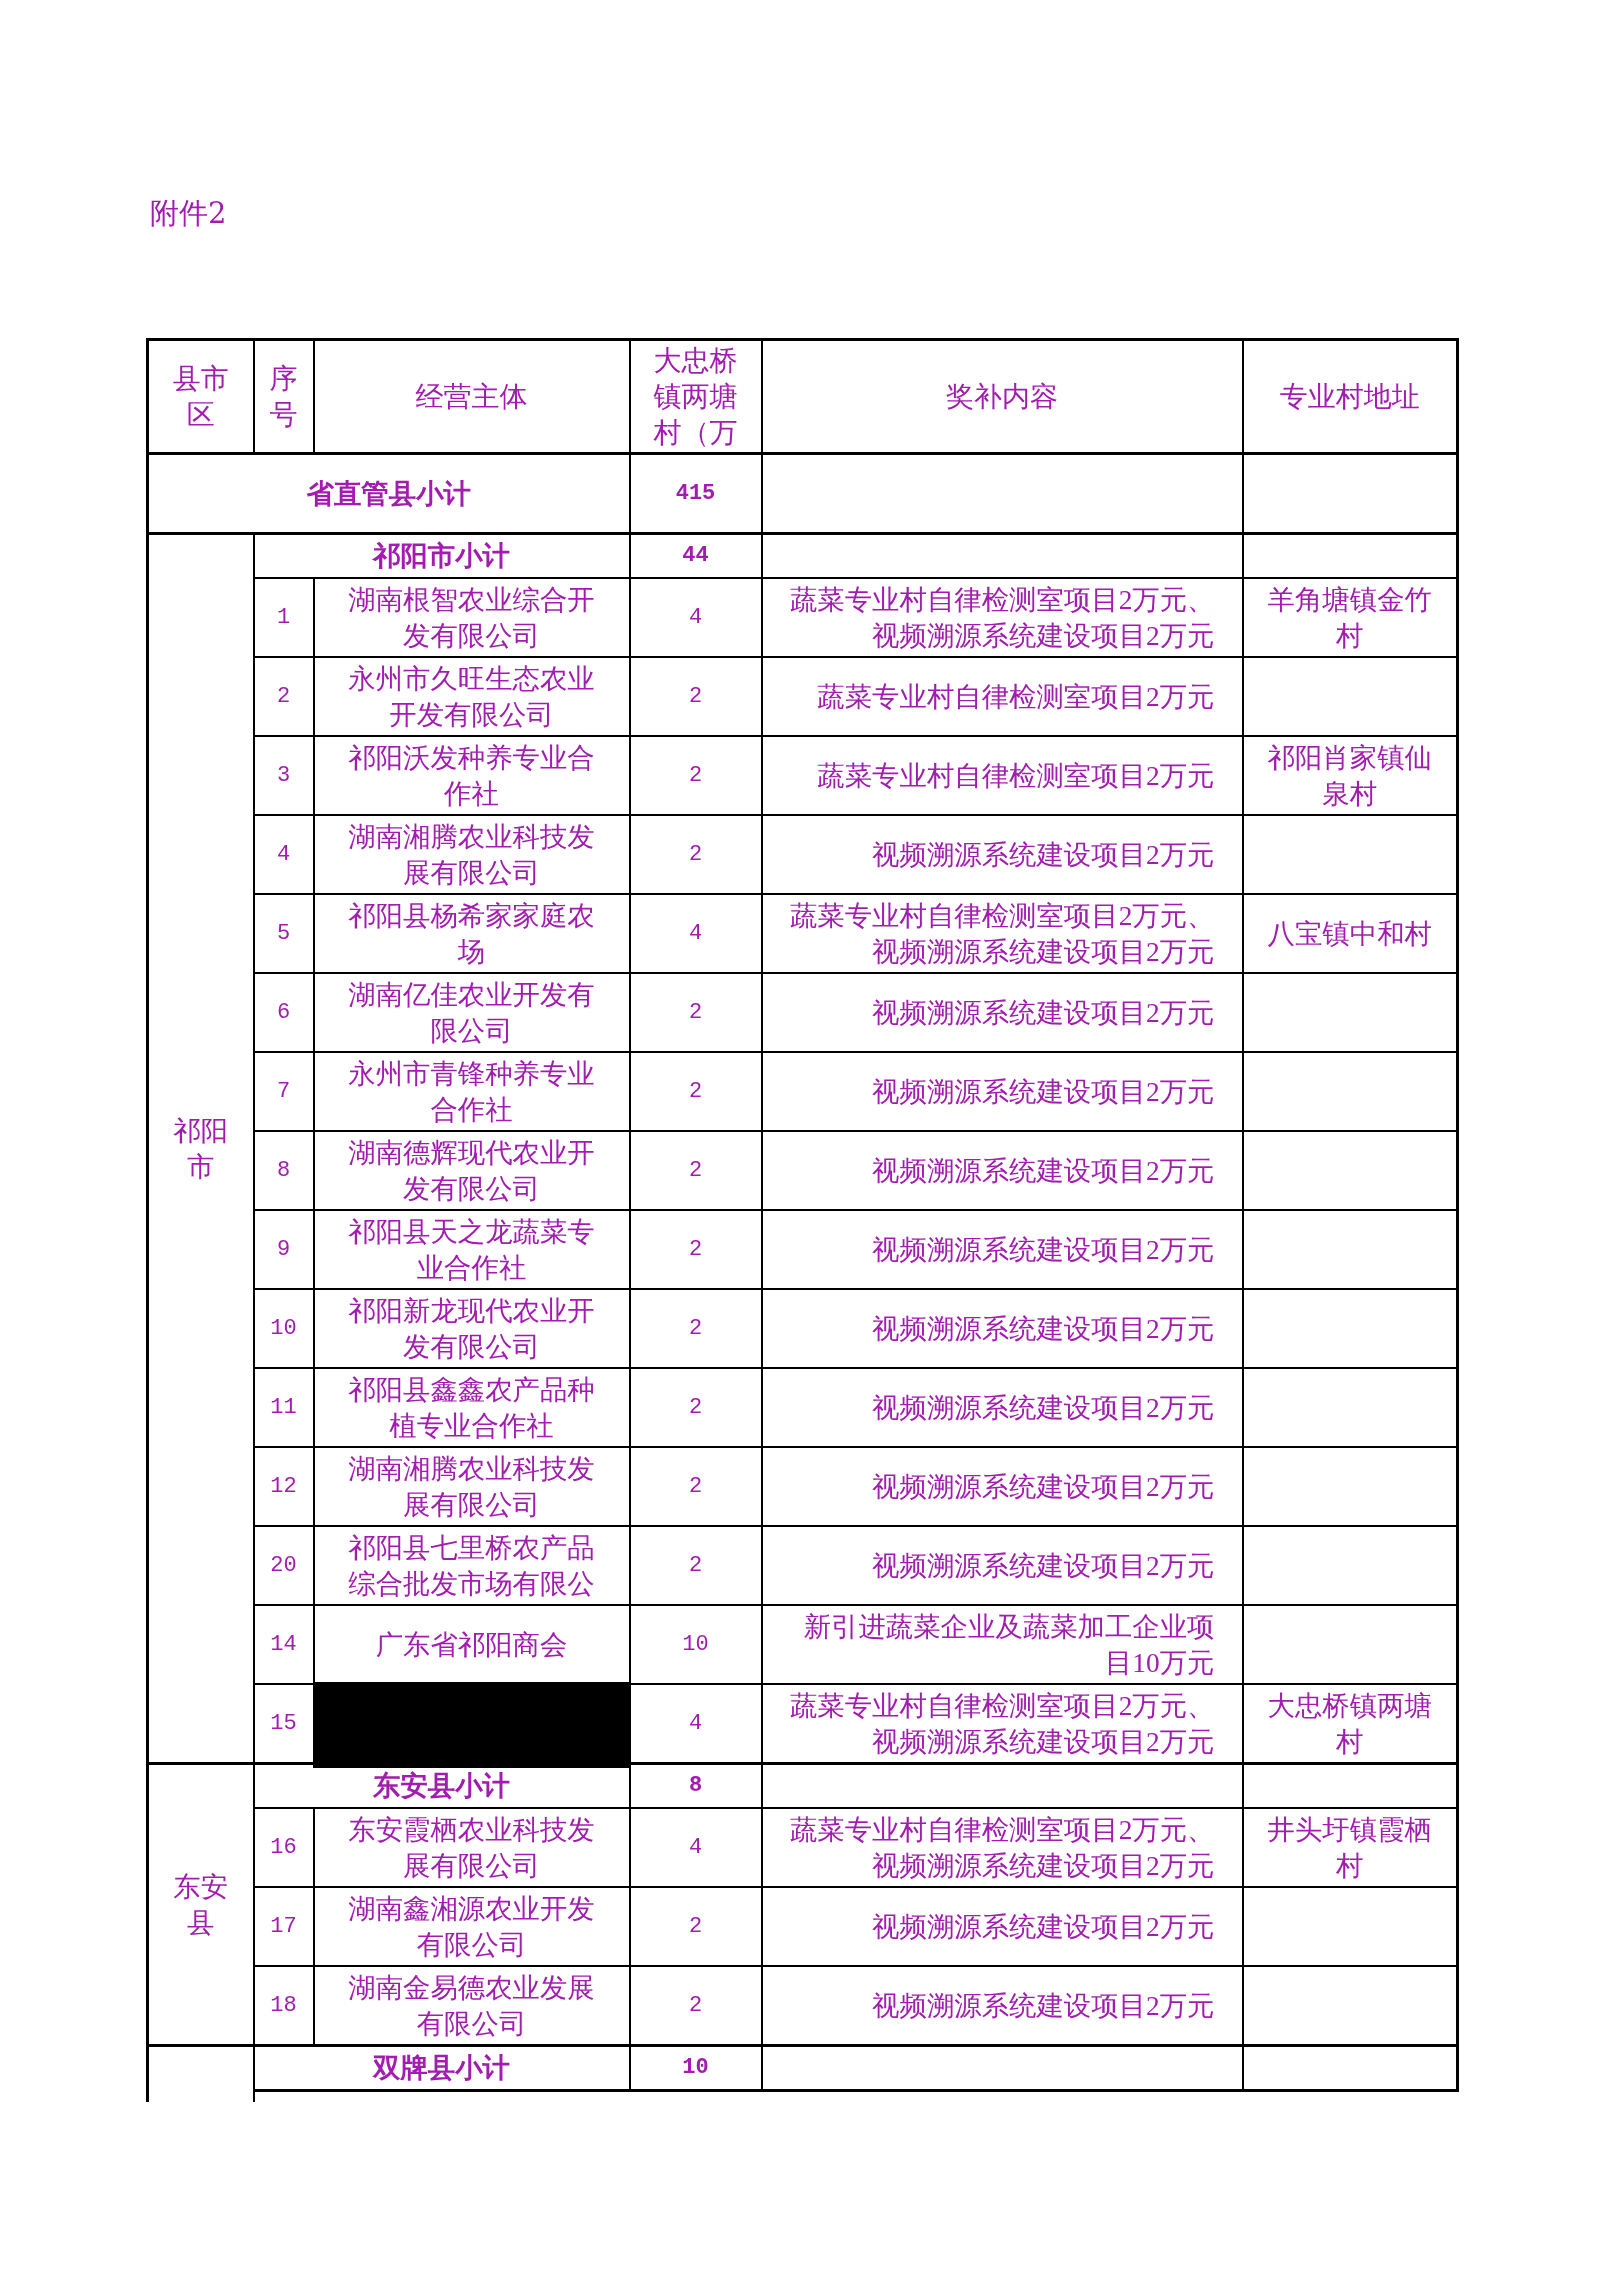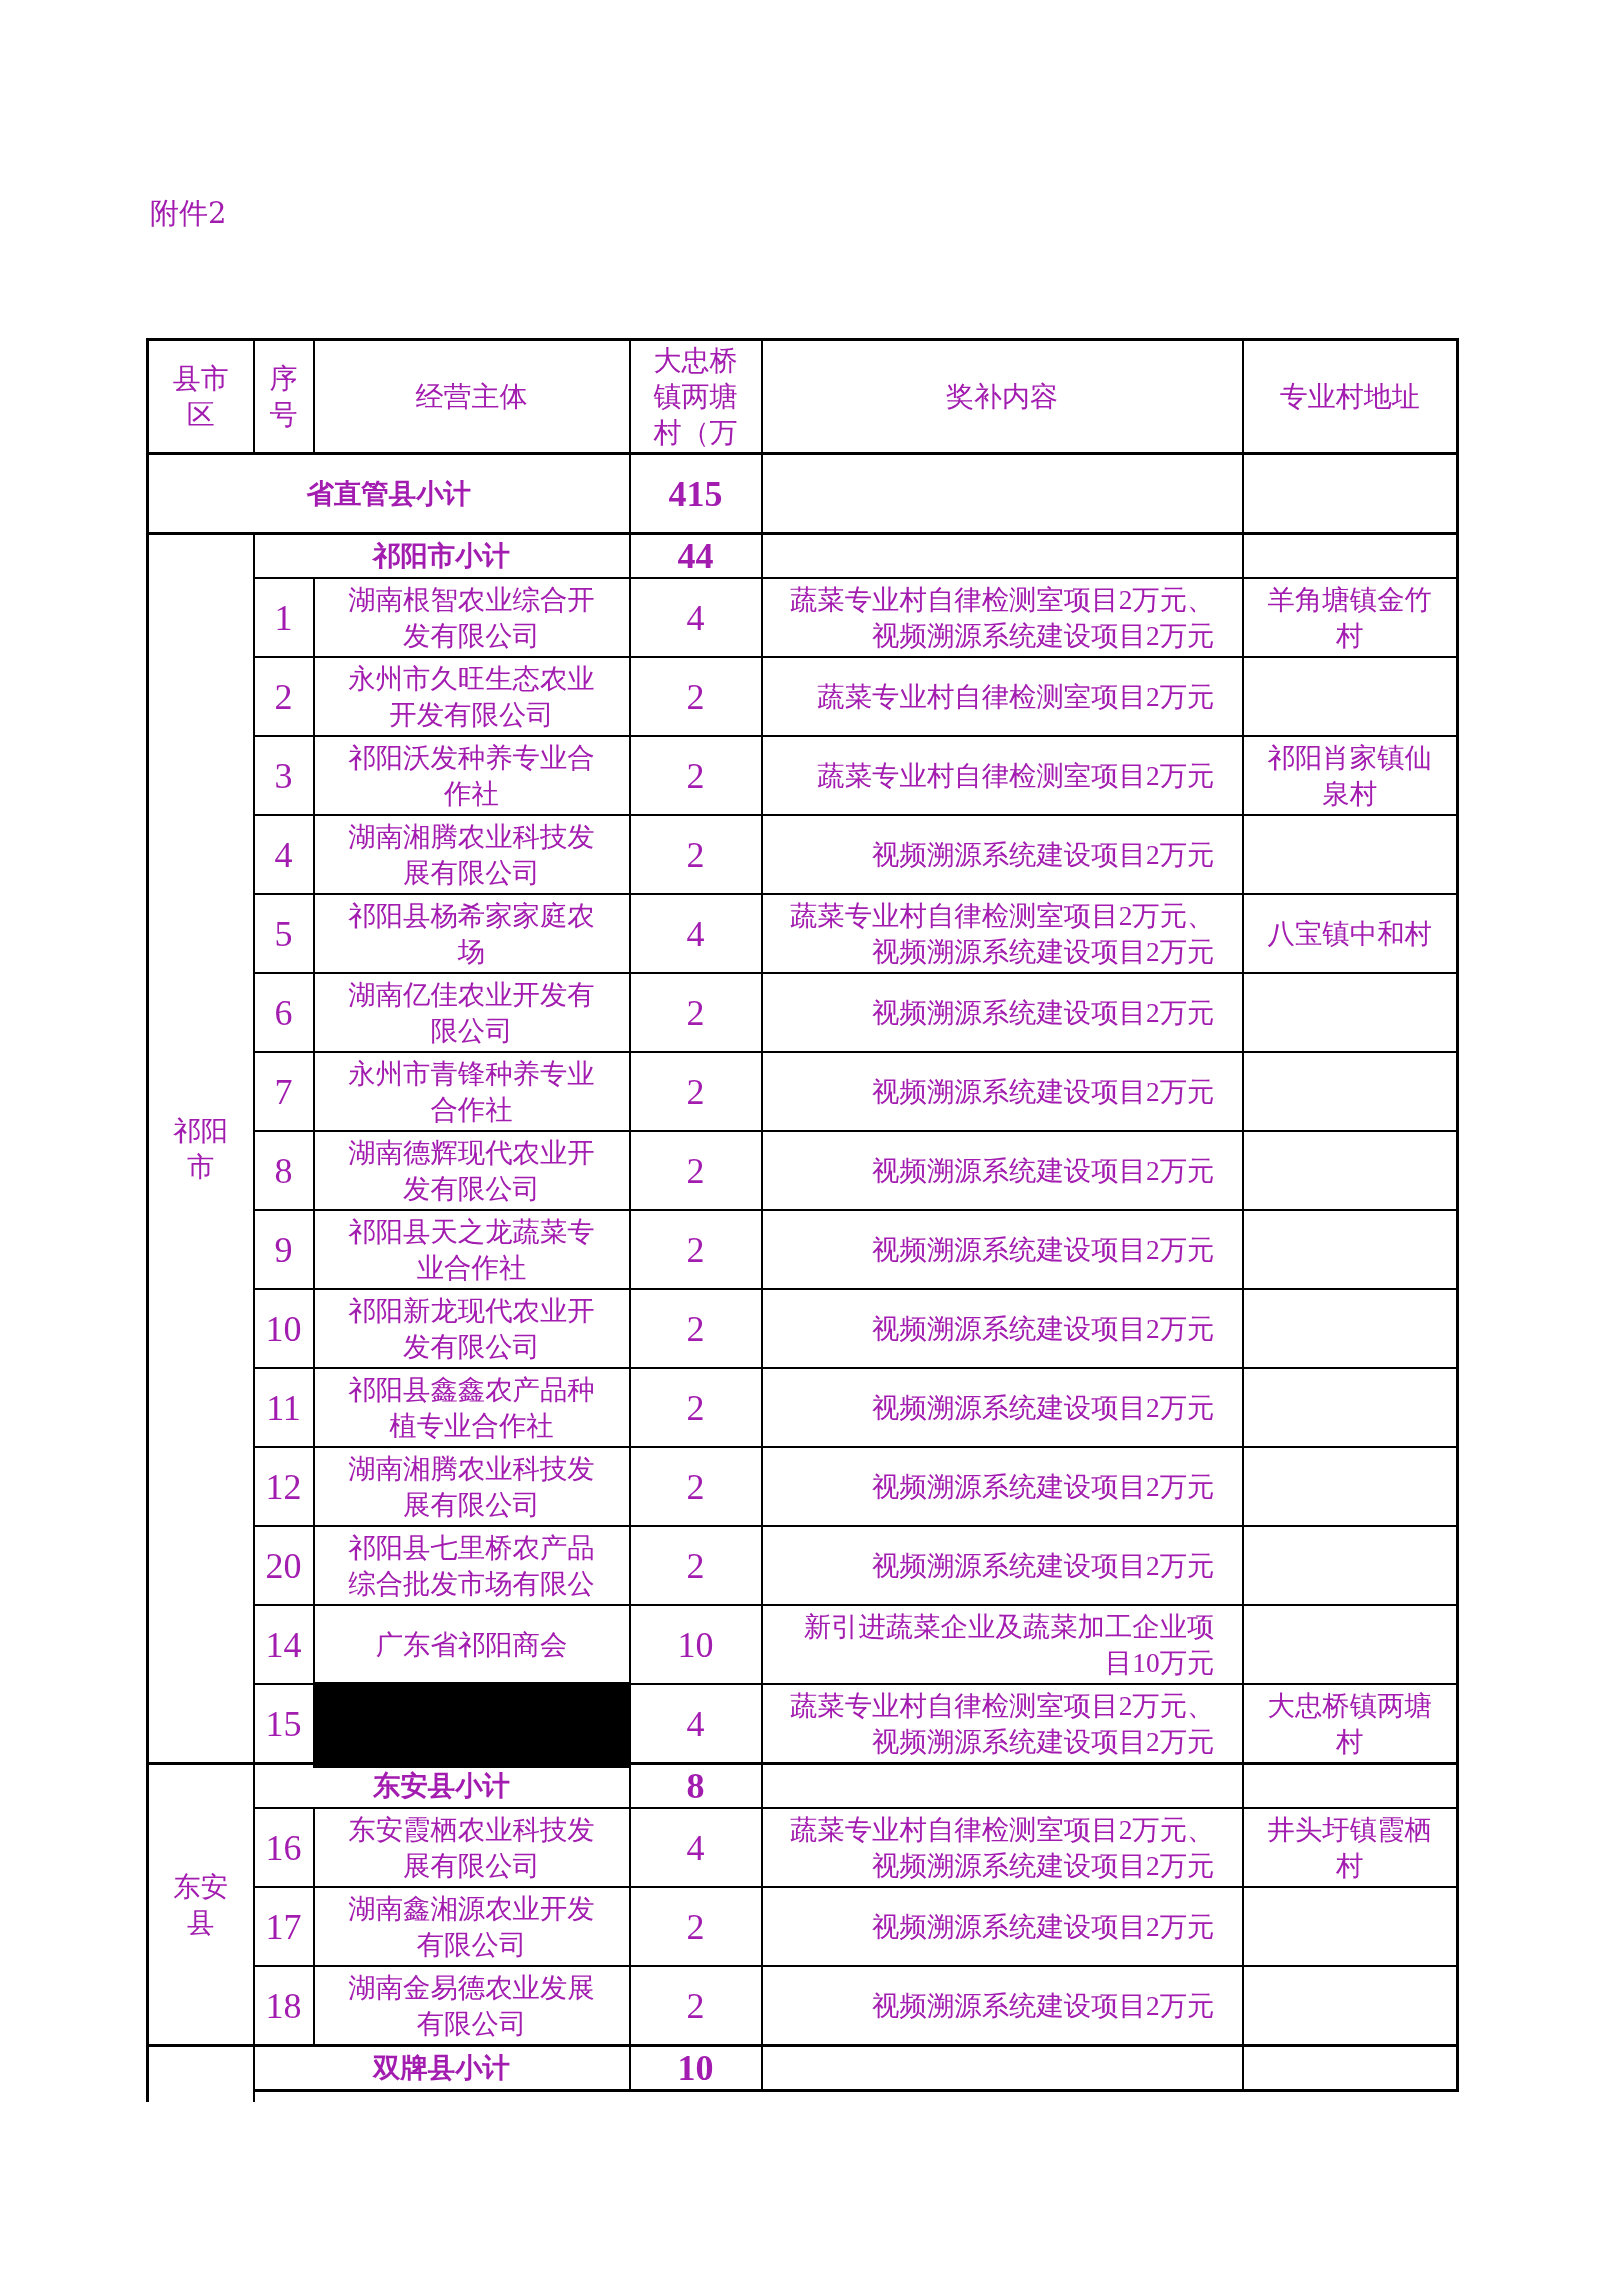--- a/index.html
+++ b/index.html
@@ -46,21 +46,21 @@
   .bb4 { border-bottom-width:3.9px; }
   .nbb { border-bottom:none; }
   .b   { font-weight:700; }
   .inner { margin:0 auto; }
   .w1 { width:1.3em; }
   .w2 { width:2.3em;text-align:center; }
   .w3 { width:3.4em; }
   .name-cell { padding:0 23.5px; }
   .content-cell { text-align:right; padding:2px 27px; }
   .village-cell { padding:0 11.8px; }
-  .amount-cell, .seq-cell { font-size:36px; }
+  .amount-cell, .seq-cell { font-size:22px;font-family:Liberation Mono, monospace; }
   td.redacted-td { position:relative; overflow:visible; }
   .redaction-box {
     position:absolute; left:-2px; right:-2px; top:-2.9px; bottom:-5.9px;
     background:#000; z-index:2;
   }
   tr.stub > td { border:none; height:9.8px; }
 </style>
 </head>
 <body>
 

